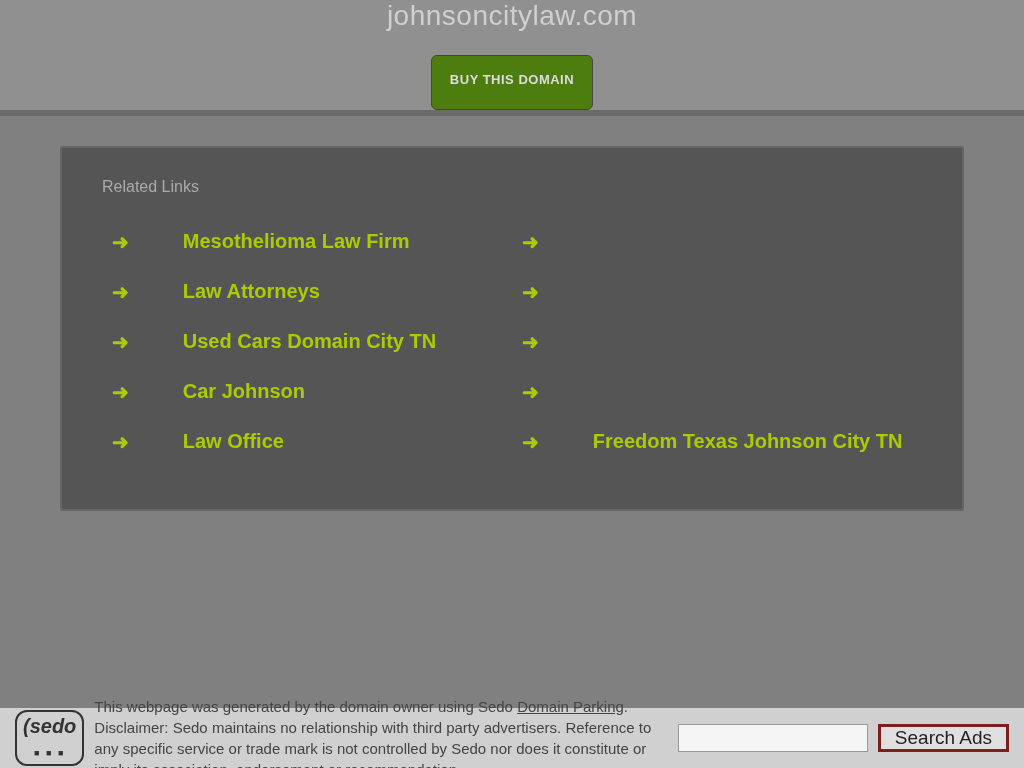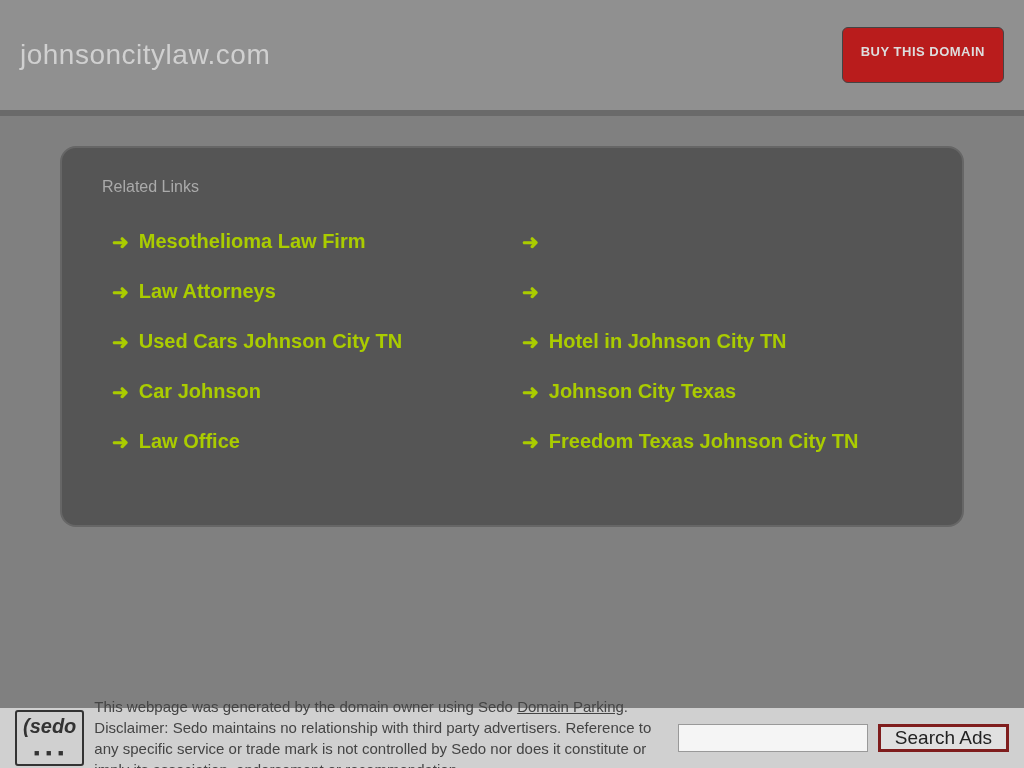--- a/index.html
+++ b/index.html
@@ -15,31 +15,32 @@
     
     #header {
       background-color: #909090;
       width: 100%;
       height: 110px;
       display: flex;
       align-items: center;
       justify-content: space-between;
       padding: 0 20px;
       position: relative;
+      flex-direction: column;
     }
 
     #site-title {
       color: #d0d0d0;
       font-size: 28px;
       font-weight: normal;
       letter-spacing: 0.5px;
     }
 
     #buy-domain-box {
-      background-color: #b91c1c;
+      background-color: #4d7c0f;
       border: 1px solid #444;
       border-radius: 6px;
       padding: 14px 18px;
       text-align: center;
       max-width: 330px;
       color: #cccccc;
       font-size: 12px;
       line-height: 1.5;
     }
 
@@ -66,22 +67,22 @@
     
     #main {
       background-color: #808080;
       padding: 20px 60px;
     }
 
     
     #related-links-box {
       background-color: #555555;
       border: 2px solid #666666;
-      border-radius: 16px;
-      padding: 30px 40px 59px 40px;
+      border-radius: 2px;
+      padding: 30px 40px 43px 40px;
       margin-top: 10px;
     }
 
     #related-links-title {
       color: #aaaaaa;
       font-size: 16px;
       margin-bottom: 20px;
       font-weight: normal;
     }
 
@@ -106,20 +107,21 @@
       color: #aacc00;
       font-size: 20px;
       margin-right: 10px;
       flex-shrink: 0;
       margin-top: 2px;
     }
 
     .link-text {
       color: #aacc00;
       line-height: 1.3;
+      margin-left: 44px;
     }
 
     
     #footer {
       position: absolute;
       bottom: 0;
       width: 100%;
       height: 60px;
       background-color: #d0d0d0;
       display: flex;
@@ -129,21 +131,21 @@
     }
 
     #sedo-logo {
       color: #333;
       font-size: 20px;
       font-weight: bold;
       font-style: italic;
       white-space: nowrap;
       border: 2px solid #333;
       padding: 3px 6px;
-      border-radius: 3px;
+      border-radius: 12px;
       min-width: 60px;
       text-align: center;
     }
 
     #footer-text {
       font-size: 15px;
       color: #444;
       line-height: 1.4;
       flex: 1;
     }
@@ -204,36 +206,34 @@
         <span class="arrow">➜</span>
         <span class="link-text">Law Attorneys</span>
       </a>
 
       <a class="link-item" href="#">
         <span class="arrow">➜</span>
       </a>
 
       <a class="link-item" href="#">
         <span class="arrow">➜</span>
-        <span class="link-text">Used Cars Johnson City TN</span>
-      </a>
-
-      <a class="link-item" href="#">
-        <span class="arrow">➜</span>
-        <span class="link-text">Hotel in Johnson City TN</span>
+        <span class="link-text">Used Cars Domain City TN</span>
+      </a>
+
+      <a class="link-item" href="#">
+        <span class="arrow">➜</span>
       </a>
 
       <a class="link-item" href="#">
         <span class="arrow">➜</span>
         <span class="link-text">Car Johnson</span>
       </a>
 
       <a class="link-item" href="#">
         <span class="arrow">➜</span>
-        <span class="link-text">Johnson City Texas</span>
       </a>
 
       <a class="link-item" href="#">
         <span class="arrow">➜</span>
         <span class="link-text">Law Office</span>
       </a>
 
       <a class="link-item" href="#">
         <span class="arrow">➜</span>
         <span class="link-text">Freedom Texas Johnson City TN</span>

